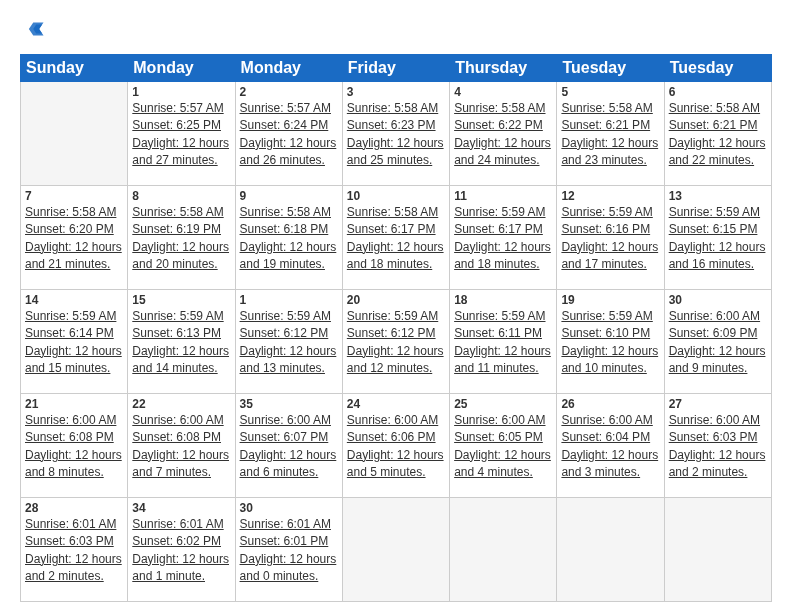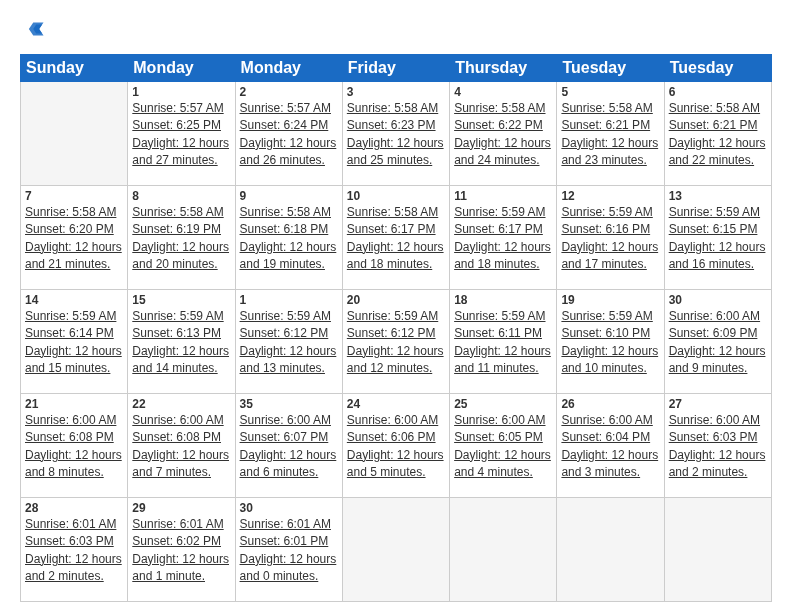--- a/index.html
+++ b/index.html
@@ -331,21 +331,21 @@
         </tr>
         <tr class="last-row">
           <td>
             <span class="day-num">28</span>
             <div class="day-info" style="white-space: pre-line;">Sunrise: 6:01 AM
 Sunset: 6:03 PM
 Daylight: 12 hours
 and 2 minutes.</div>
           </td>
           <td>
-            <span class="day-num">29</span>
+            <span class="day-num">34</span>
             <div class="day-info" style="white-space: pre-line;">Sunrise: 6:01 AM
 Sunset: 6:02 PM
 Daylight: 12 hours
 and 1 minute.</div>
           </td>
           <td>
             <span class="day-num">30</span>
             <div class="day-info" style="white-space: pre-line;">Sunrise: 6:01 AM
 Sunset: 6:01 PM
 Daylight: 12 hours

